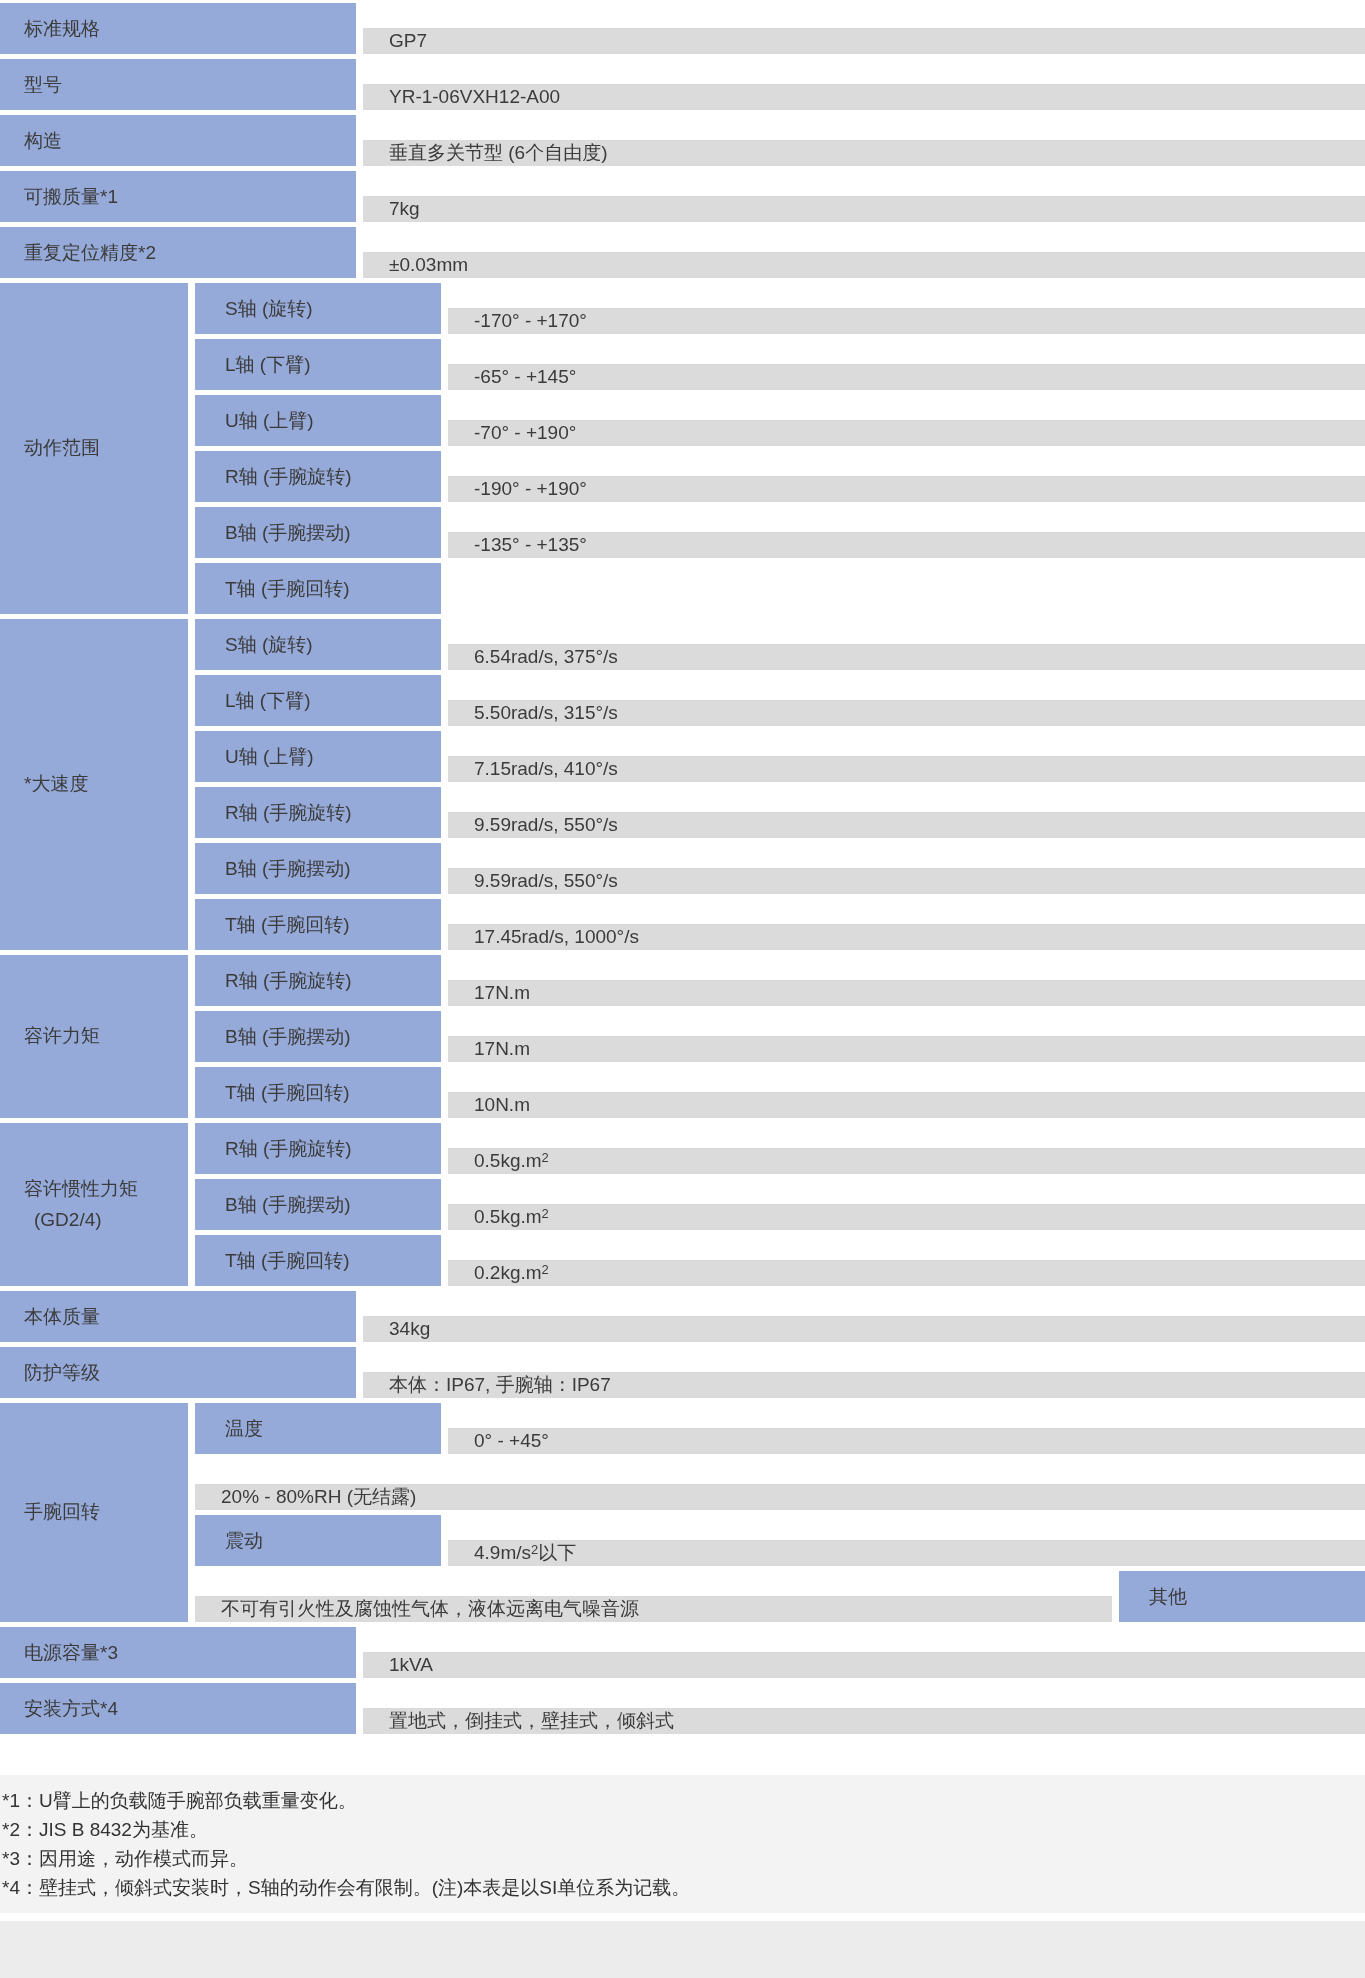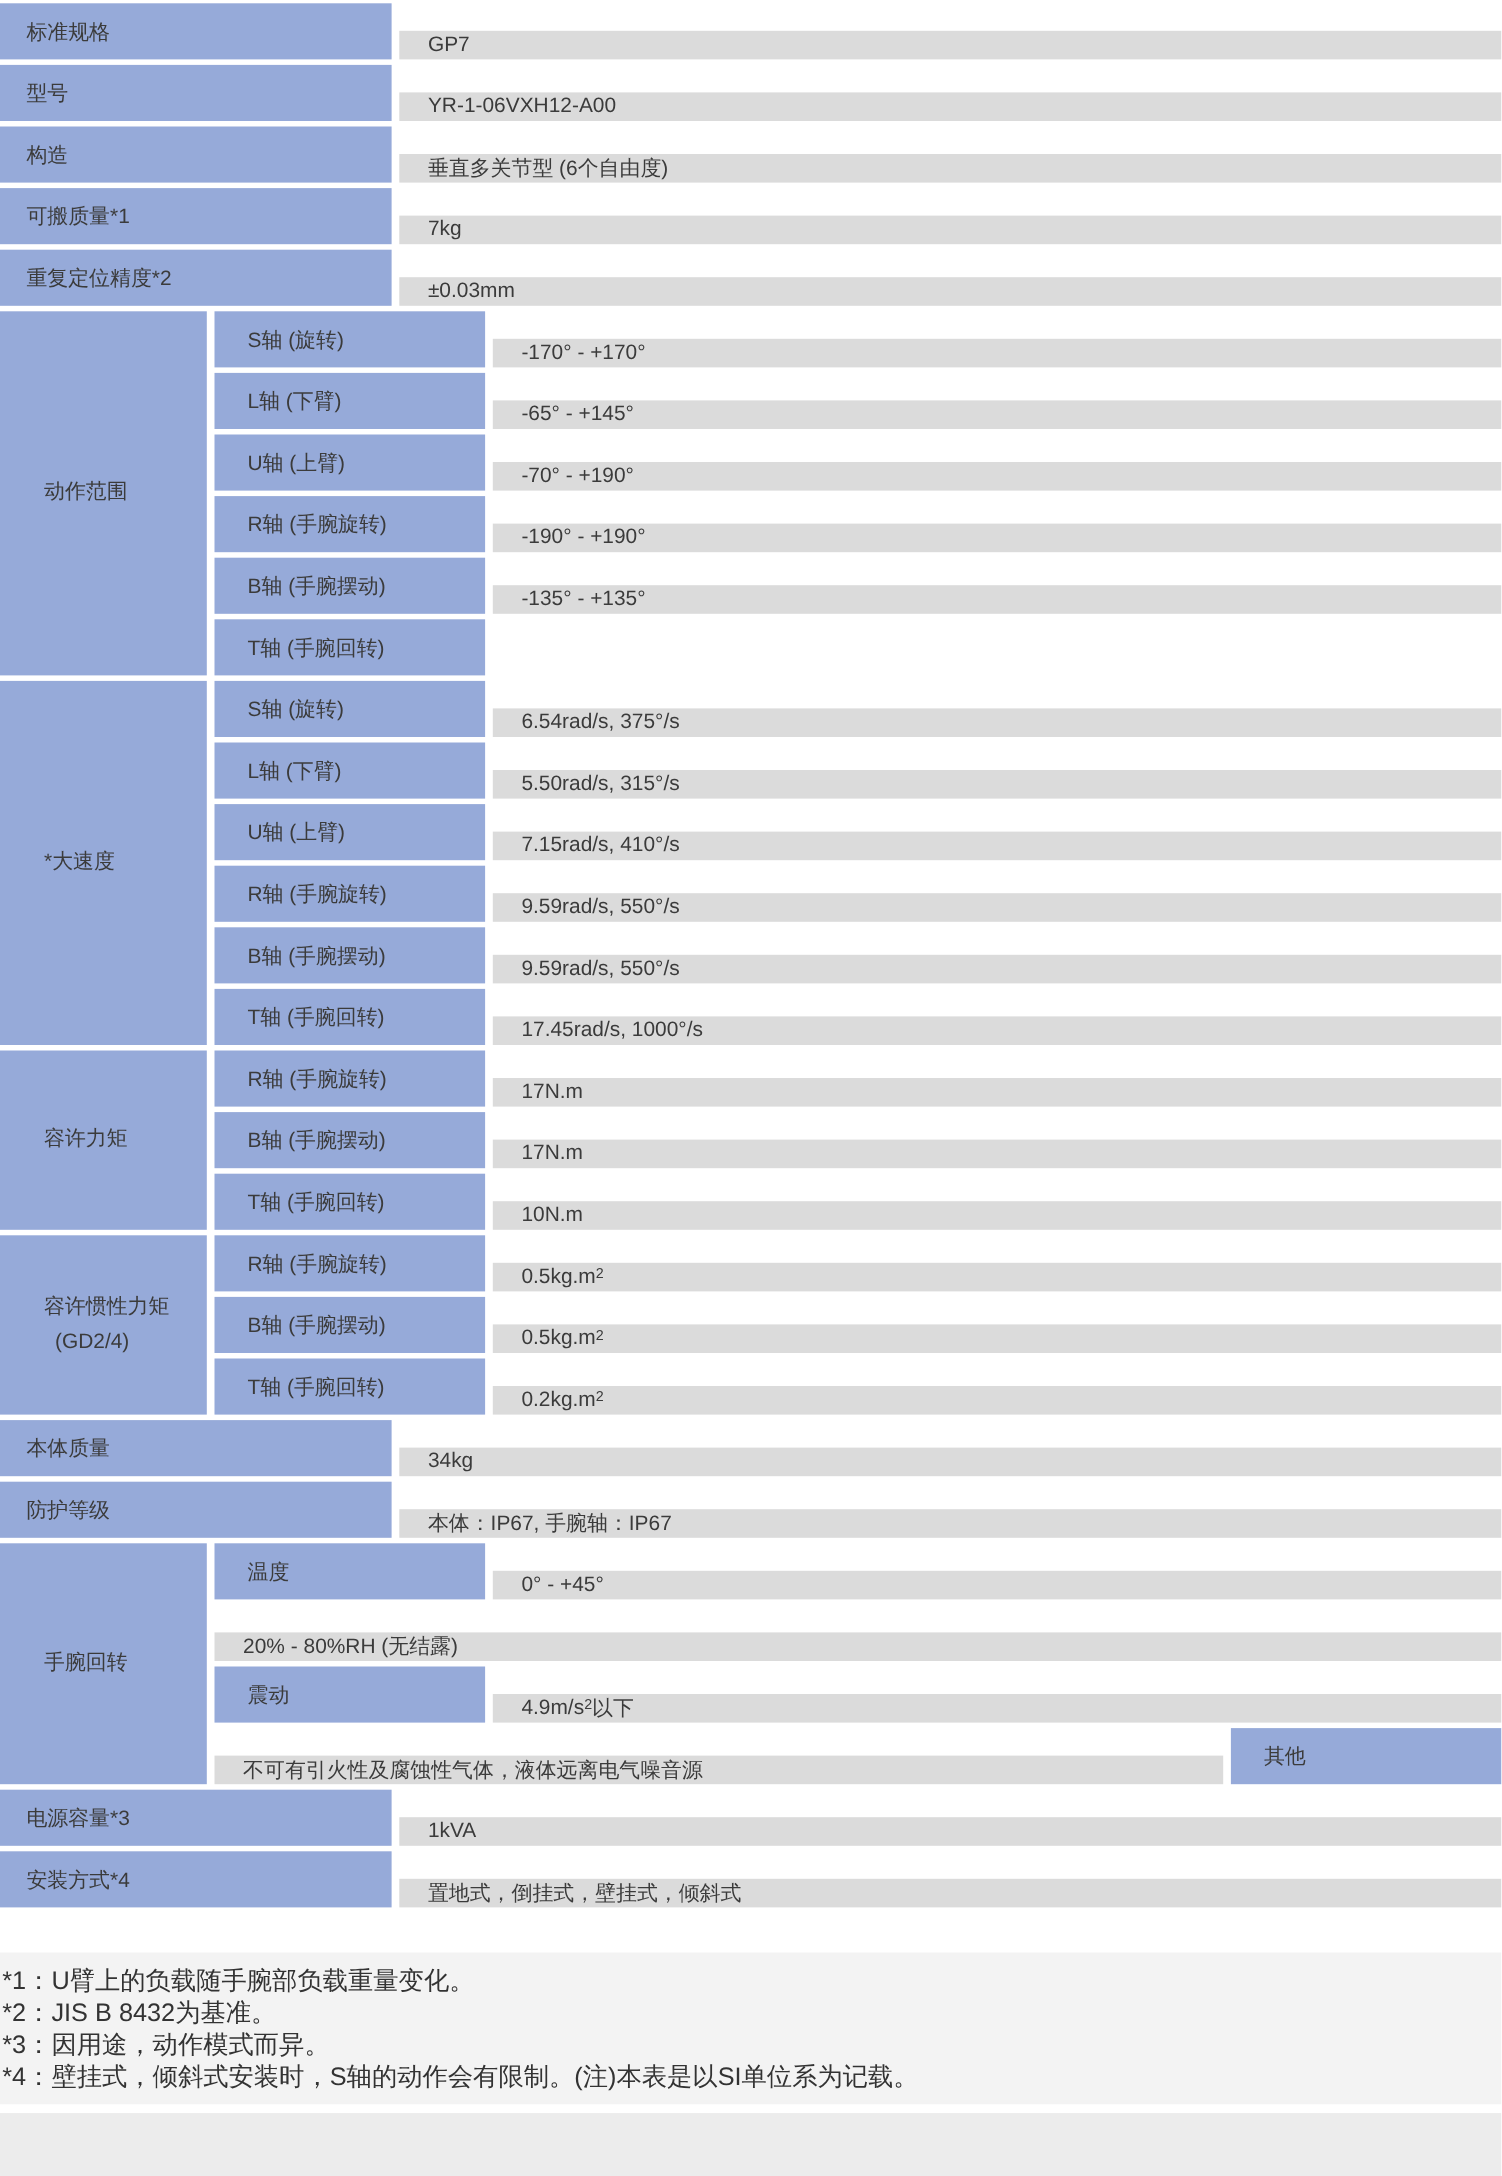--- a/index.html
+++ b/index.html
@@ -18,36 +18,36 @@
     display: flex;
     align-items: center;
     font-size: 19px;
     color: #3b3b3b;
   }
   .hdr { background: #96aad9; }
   .lbl-single { width: 356px; padding-left: 24px; flex: none; }
   .grp {
     width: 188px;
     flex: none;
-    padding-left: 40px;
+    padding-left: 24px;
     flex-direction: column;
     justify-content: center;
     align-items: flex-start;
     line-height: 1.6;
   }
   .grp .line2 { padding-left: 10px; }
   .grp .line2:empty { display: none; }
   .sub { width: 246px; flex: none; padding-left: 30px; }
   .val { flex: 1; background: #dbdbdb; padding-left: 26px; margin-top: 25px; }
   .val sup { font-size: 13px; line-height: 0; margin-top: -6px; }
   .footnotes {
     margin-top: 41px;
     background: #f3f3f3;
     padding: 11px 24px 11px 2px;
-    font-size: 23px;
+    font-size: 19px;
     color: #333333;
   }
   .footnotes .fn { line-height: 29px; white-space: nowrap; }
   .bottom-bar { margin-top: 8px; height: 65px; background: #ececec; }
 </style>
 </head>
 <body>
 
 <div class="spec-table">
 

